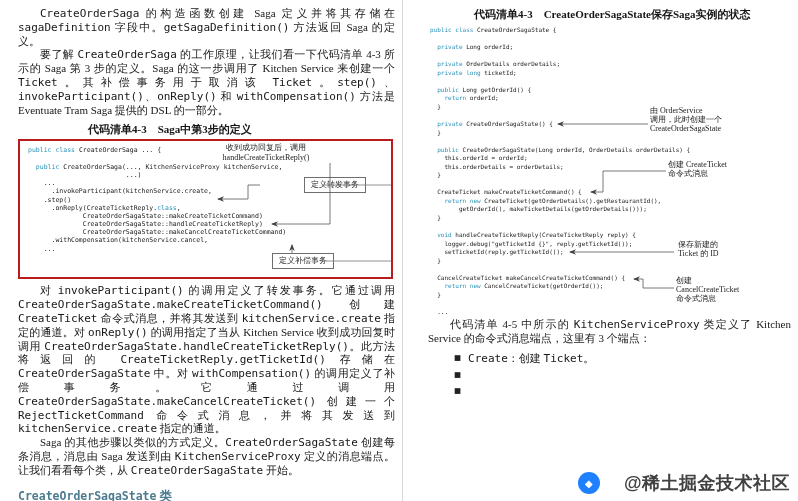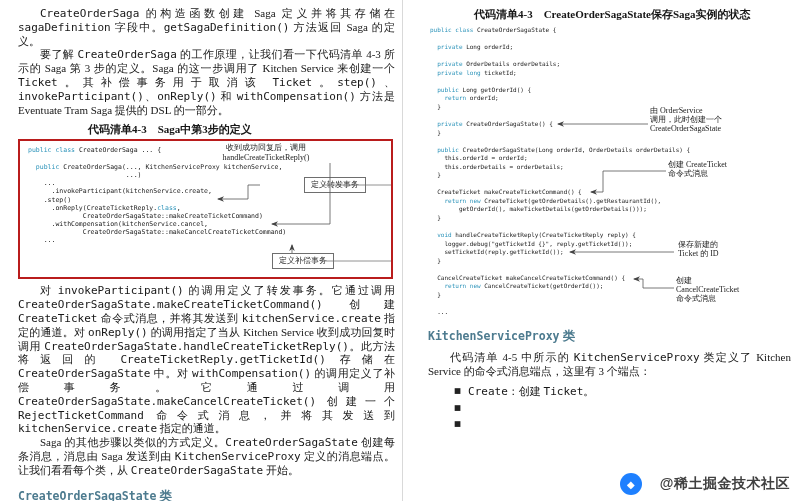--- a/index.html
+++ b/index.html
@@ -72,22 +72,22 @@
   .bullet-marker { font-size:7.5px; line-height:14.8px; margin-right:7px; color:#222;
     font-family:"DejaVu Sans", sans-serif; }
 
   .watermark { position:absolute; right:8px; bottom:6px; display:flex; align-items:center; }
   .wm-logo {
     width:22px; height:22px; border-radius:50%; background:#1e80ff; color:#fff;
     display:inline-flex; align-items:center; justify-content:center;
     font-size:10px; font-family:"DejaVu Sans", sans-serif;
   }
   .wm-text {
-    margin-left:18px; font-family:"Liberation Sans", sans-serif;
-    font-weight:700; font-size:14px; color:#414141; letter-spacing:.5px;
+    margin-left:24px; font-family:"Liberation Sans", sans-serif;
+    font-weight:700; font-size:18px; color:#414141; letter-spacing:.5px;
   }
 </style>
 </head>
 <body>
 
 <div class="page">
   <div class="col-divider"></div>
 
   <div class="col col-left">
     <p class="body"><span class="code">CreateOrderSaga</span><span> 的构造函数创建 Saga 定义并将其存储在 </span><span class="code">sagaDefinition</span><span> 字段中。</span><span class="code">getSagaDefinition()</span><span> 方法返回 Saga 的定义。</span></p>
@@ -99,22 +99,23 @@
       <div class="code-lines code-left">
           <div class="code-line"><span class="kw">public</span> <span class="kw">class</span> CreateOrderSaga ... {</div>
           <div class="code-line">&nbsp;</div>
           <div class="code-line">  <span class="kw">public</span> CreateOrderSaga(..., KitchenServiceProxy kitchenService,</div>
           <div class="code-line">                         ...)</div>
           <div class="code-line">    ...</div>
           <div class="code-line">      .invokeParticipant(kitchenService.create,</div>
           <div class="code-line">    .step()</div>
           <div class="code-line">      .onReply(CreateTicketReply.<span class="kw">class</span>,</div>
           <div class="code-line">              CreateOrderSagaState::makeCreateTicketCommand)</div>
+          <div class="code-line">              CreateOrderSagaState::handleCreateTicketReply)</div>
+          <div class="code-line">              CreateOrderSagaState::makeCancelCreateTicketCommand)</div>
           <div class="code-line">      .withCompensation(kitchenService.cancel,</div>
-          <div class="code-line">              CreateOrderSagaState::makeCancelCreateTicketCommand)</div>
           <div class="code-line">    ...</div>
         </div>
 
       <div class="ann ann-reply">收到成功回复后，调用
 handleCreateTicketReply()</div>
       <div class="ann ann-box ann-forward">定义转发事务</div>
       <div class="ann ann-box ann-comp">定义补偿事务</div>
 
       <svg class="arrows" width="373" height="138" viewBox="0 0 373 138">
         <defs>
@@ -197,21 +198,20 @@
           </marker>
         </defs>
         <polyline class="arrow" points="220,98 130,98" marker-end="url(#arrR)"></polyline>
         <polyline class="arrow" points="238,145 175,145 175,166 163,166" marker-end="url(#arrR)"></polyline>
         <polyline class="arrow" points="246,226 142,226" marker-end="url(#arrR)"></polyline>
         <polyline class="arrow" points="246,262 215,262 215,253 206,253" marker-end="url(#arrR)"></polyline>
       </svg>
     </div>
 
 
-    <h3 class="sec-heading"><span class="code-h">KitchenServiceProxy</span><span> 类</span></h3>
 
     <p class="body"><span>代码清单 4-5 中所示的 </span><span class="code">KitchenServiceProxy</span><span> 类定义了 Kitchen Service 的命令式消息端点，这里有 3 个端点：</span></p>
 
     <div class="bullets">
       <div class="bullet-item">
         <span class="bullet-marker">■</span>
         <span class="bullet-text"><span class="code">Create</span><span>：创建 </span><span class="code">Ticket</span><span>。</span></span>
       </div>
       <div class="bullet-item">
         <span class="bullet-marker">■</span>

